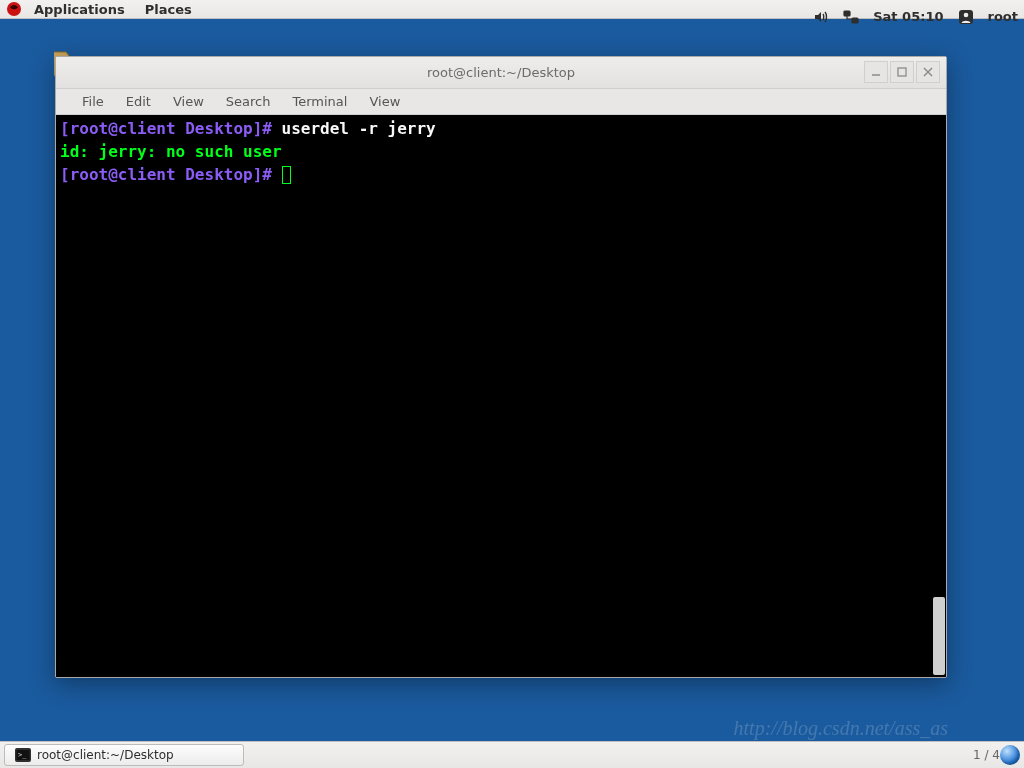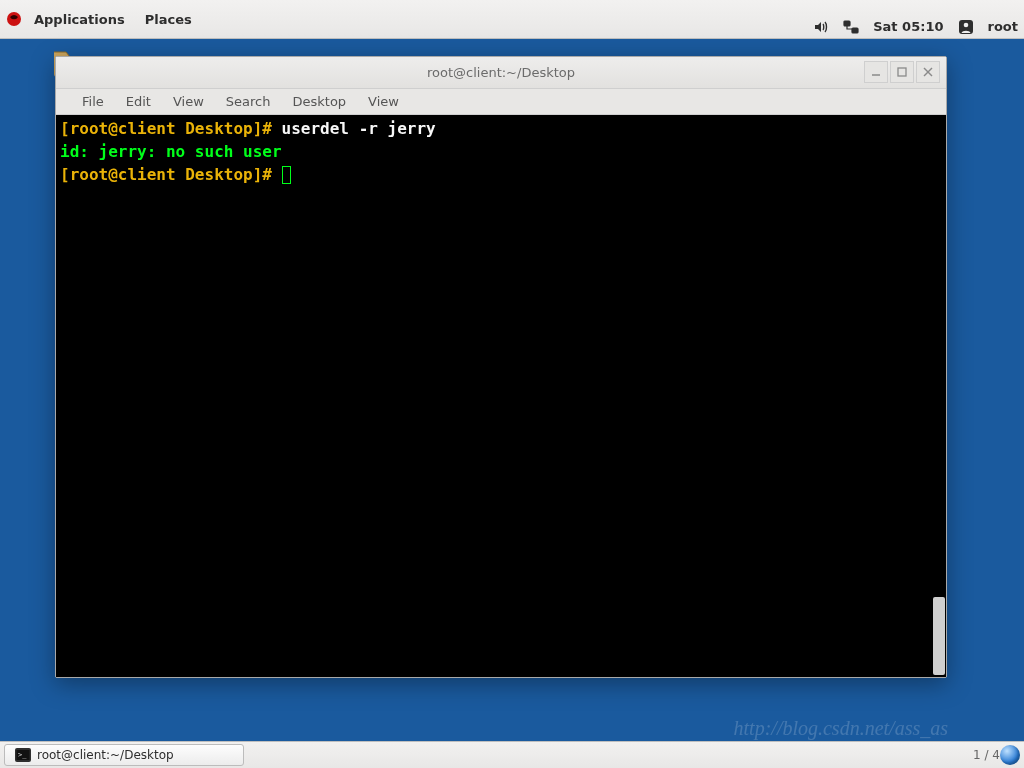--- a/index.html
+++ b/index.html
@@ -1,21 +1,21 @@
 <!DOCTYPE html>
 <html><head>
 <meta charset="utf-8">
 <style>
   * { margin: 0; padding: 0; box-sizing: border-box; }
   html, body { width: 1024px; height: 768px; overflow: hidden; font-family: "DejaVu Sans", "Liberation Sans", sans-serif; }
   body { background: #1a5a9e; position: relative; }
 
   
   .top-panel {
-    position: absolute; top: 0; left: 0; right: 0; height: 39px;
+    position: absolute; top: 0; left: 0; right: 0; height: 19px;
     background: linear-gradient(to bottom, #f2f1f0, #e8e7e6);
     border-bottom: 1px solid #bfbfbf;
     display: flex; align-items: center; padding: 0 6px; font-size: 13px; color: #2e2e2e;
   }
   .top-panel .left { display: flex; align-items: center; gap: 4px; }
   .top-panel .right { margin-left: auto; display: flex; align-items: center; gap: 14px; margin-top: 15px; }
   .panel-item { padding: 3px 8px; cursor: pointer; font-weight: bold; }
   .rh-icon { width: 16px; height: 16px; display:inline-block; }
   .tray-icon { width: 16px; height: 16px; display:inline-block; }
   .clock { font-weight: bold; }
@@ -46,21 +46,21 @@
 
   .menubar { height:26px; display:flex; align-items:center; gap:2px; padding:0 16px;
     background:#e8e7e5; border-bottom:1px solid #cfcfcf; font-size:13px; color:#555; }
   .menu-item { padding:3px 10px; cursor:pointer; }
 
   .term-body { flex:1; background:#000; color:#00ff00; font-family:"DejaVu Sans Mono","Liberation Mono",monospace;
     font-size:16px; line-height:23px; padding:2px 4px; position:relative; font-weight:bold; white-space:pre; overflow:hidden;}
   .term-body .scrollbar-track { position:absolute; right:0; top:0; bottom:0; width:14px; background:#000; }
   .term-body .scrollbar-thumb { position:absolute; right:1px; bottom:2px; width:12px; height:78px;
     background:#cfcfcf; border-radius:2px; }
-  .prompt { color:#eab308;text-align:right; }
+  .prompt { color:#8b5cf6;text-align:right; }
   .cmd { color:#f8f8f8; }
   .out { color:#00ff1a; }
   .cursor { display:inline-block; width:9px; height:18px; border:1px solid #00ff1a; vertical-align:text-bottom; }
 
   
   .bottom-panel { position:absolute; left:0; right:0; bottom:0; height:27px;
     background:linear-gradient(to bottom,#f2f1f0,#e8e7e6); border-top:1px solid #bfbfbf;
     display:flex; align-items:center; padding:0 4px; font-size:12px; color:#2e2e2e; }
   .task-btn { display:flex; align-items:center; gap:6px; height:22px; padding:0 10px;
     border:1px solid #bcbcbc; background:linear-gradient(to bottom,#fdfdfd,#ececec);
@@ -161,21 +161,21 @@
             <line x1="9" y1="1" x2="1" y2="9" stroke="#8a8a8a" stroke-width="1.5"></line>
           </svg>
       </div>
     </div>
   </div>
   <div class="menubar">
     <span class="menu-item">File</span>
     <span class="menu-item">Edit</span>
     <span class="menu-item">View</span>
     <span class="menu-item">Search</span>
-    <span class="menu-item">Desktop</span>
+    <span class="menu-item">Terminal</span>
     <span class="menu-item">View</span>
   </div>
   <div class="term-body" id="term-body"><div><span class="prompt">[root@client Desktop]# </span><span class="cmd">userdel -r jerry</span></div><div><span class="out">id: jerry: no such user</span></div><div><span class="prompt">[root@client Desktop]# </span><span class="cursor"></span></div>
     <div class="scrollbar-track">
       <div class="scrollbar-thumb"></div>
     </div>
   </div>
 </div>
 
 <div class="watermark">http://blog.csdn.net/ass_as</div>

